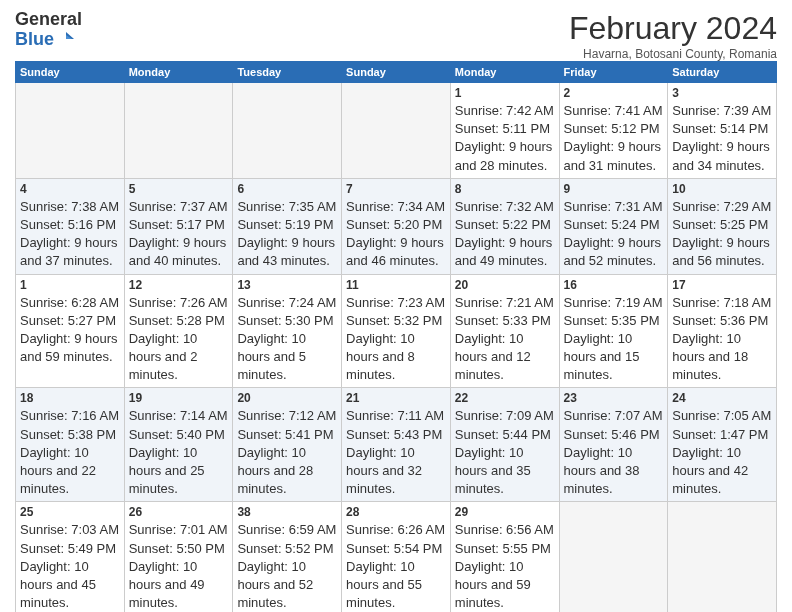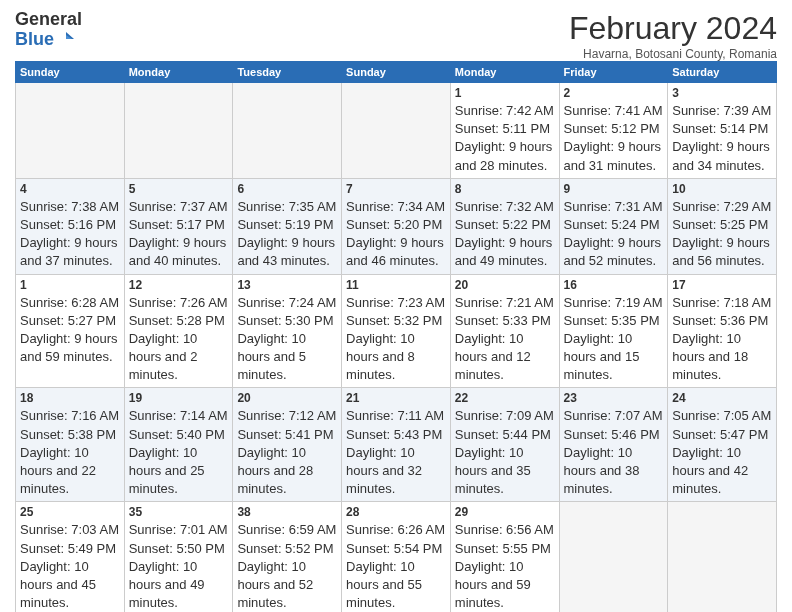--- a/index.html
+++ b/index.html
@@ -263,33 +263,33 @@
           </td>
           <td>
             <span class="day-num">23</span>
             <div class="day-info">Sunrise: 7:07 AM
 Sunset: 5:46 PM
 Daylight: 10 hours and 38 minutes.</div>
           </td>
           <td>
             <span class="day-num">24</span>
             <div class="day-info">Sunrise: 7:05 AM
-Sunset: 5:47 PM
+Sunset: 1:47 PM
 Daylight: 10 hours and 42 minutes.</div>
           </td>
         </tr>
         <tr>
           <td>
             <span class="day-num">25</span>
             <div class="day-info">Sunrise: 7:03 AM
 Sunset: 5:49 PM
 Daylight: 10 hours and 45 minutes.</div>
           </td>
           <td>
-            <span class="day-num">35</span>
+            <span class="day-num">26</span>
             <div class="day-info">Sunrise: 7:01 AM
 Sunset: 5:50 PM
 Daylight: 10 hours and 49 minutes.</div>
           </td>
           <td>
             <span class="day-num">38</span>
             <div class="day-info">Sunrise: 6:59 AM
 Sunset: 5:52 PM
 Daylight: 10 hours and 52 minutes.</div>
           </td>

